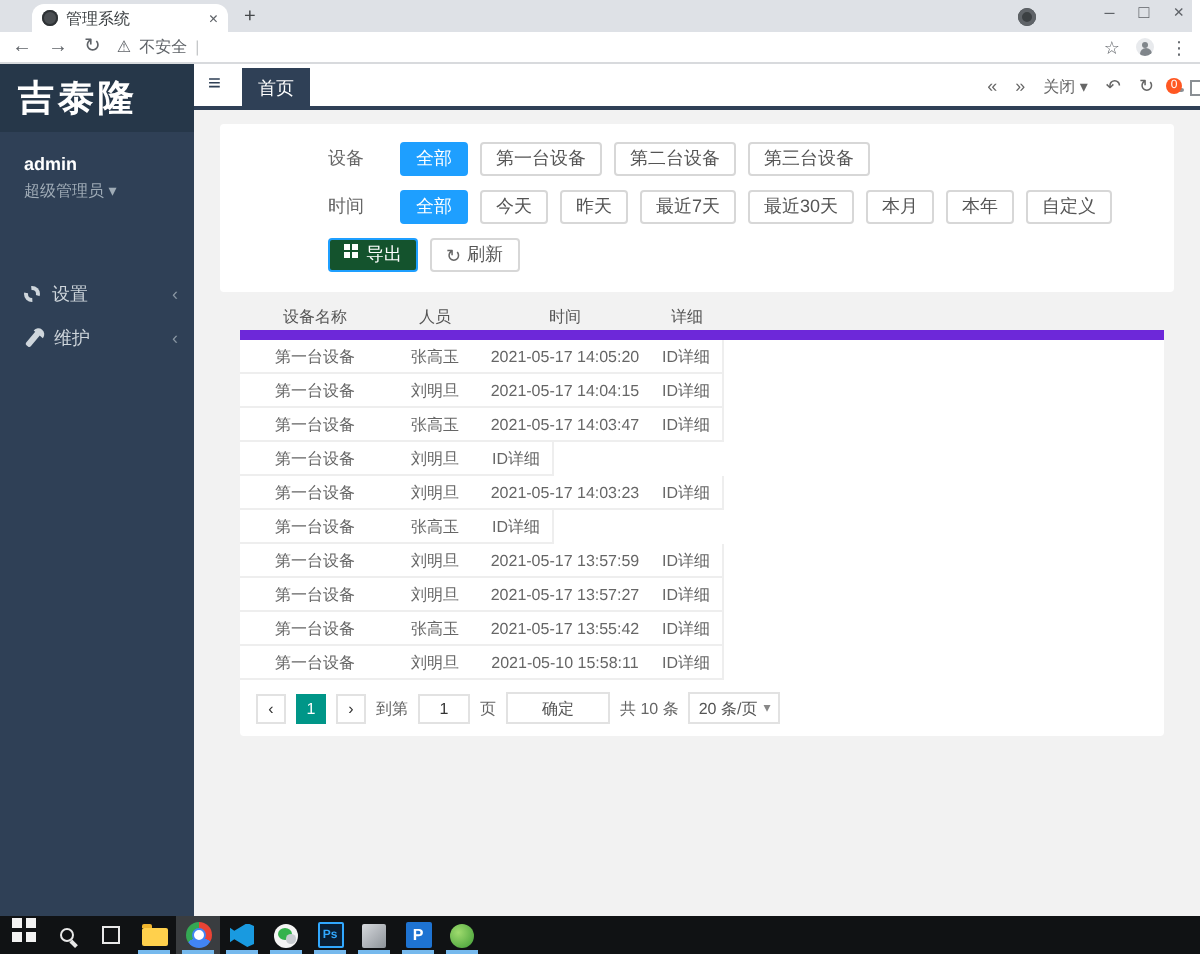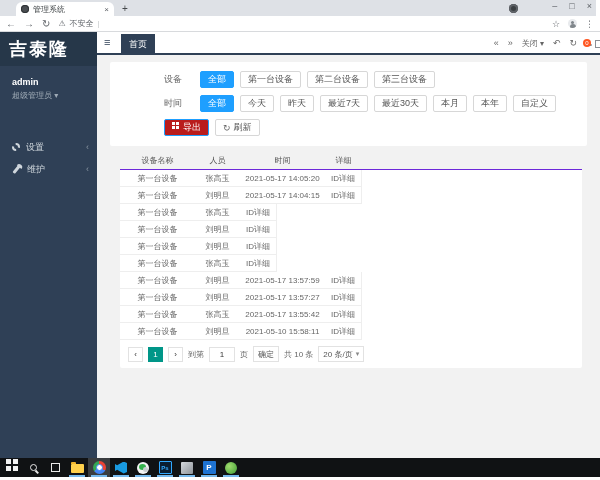--- a/index.html
+++ b/index.html
@@ -72,43 +72,43 @@
 
   
   .filter-card { position:absolute; left:13px; top:5px; width:477px; height:84px; background:#fff; border-radius:2px; }
   .f-row { position:absolute; left:28px; right:6px; height:17px; display:flex; align-items:center;margin-left:26px; }
   .f-row.r0 { top:9px; } .f-row.r1 { top:33px; } .f-row.r2 { top:57px; }
   .f-label { width:36px; font-size:9px; color:#666; flex:none; }
   .btns { display:flex; gap:6px; }
   .fbtn { height:17px; padding:0 7px; font-size:9px; color:#555; background:#fff;
           border:1px solid #d7d7d7; border-radius:2px; display:flex; align-items:center; cursor:default; white-space:nowrap; }
   .fbtn.active { background:#1e9fff; border-color:#1e9fff; color:#fff; }
-  .fbtn.primary { background:#b91c1c; border-color:#1e9fff; color:#fff; gap:4px;justify-content:flex-end; }
+  .fbtn.primary { background:#14532d; border-color:#1e9fff; color:#fff; gap:4px;justify-content:flex-end; }
   .grid-ic { width:3px; height:3px; background:#fff; box-shadow:4px 0 #fff, 0 4px #fff, 4px 4px #fff; margin:-4px 4px 4px 0; }
   .refresh-ic { font-size:9px; color:#666; margin-right:3px; }
 
   
   .table-card { position:absolute; left:23px; top:95px; width:462px; background:#fff; border-radius:2px; }
-  .thead { display:flex; height:18px; background:#f2f2f2; border-bottom:1px solid #6d28d9; align-items:center; }
+  .thead { display:flex; height:18px; background:#f2f2f2; border-bottom:5px solid #6d28d9; align-items:center; }
   .trow { display:flex; height:17px; align-items:center; }
   .cell { font-size:8px; color:#666; text-align:center; overflow:hidden; white-space:nowrap; }
   .trow .cell { border-bottom:1px solid #eee; height:17px; line-height:17px; }
   .c0 { width:75px; } .c1 { width:45px; } .c2 { width:85px; } .c3 { width:37px; }
   .trow .c3 { border-right:1px solid #eee; }
   .thead .cell { color:#555; }
 
   
   .pager { display:flex; align-items:center; gap:5px; padding:6px 0 6px 8px; height:28px; }
   .pg-box { min-width:15px; height:15px; border:1px solid #e2e2e2; background:#fff; color:#333;
             font-size:8px; display:flex; align-items:center; justify-content:center; padding:0 3px; }
   .pg-box.cur { background:#009688; border-color:#009688; color:#fff; }
   .pg-text { font-size:8px; color:#666; }
   .pg-input { width:26px; height:15px; border:1px solid #e2e2e2; font-size:8px; text-align:center;
               color:#333; font-family:"Liberation Sans", sans-serif; }
-  .pg-btn { height:16px; border:1px solid #e2e2e2; background:#fff; font-size:8px; color:#555; padding:0 4px;
+  .pg-btn { height:16px; border:1px solid #e2e2e2; background:#fff; font-size:8px; color:#555; padding:0 17px;
             font-family:"Liberation Sans", sans-serif; }
   .pg-select { height:16px; border:1px solid #e2e2e2; background:#fff; font-size:8px; color:#555;
                display:flex; align-items:center; gap:3px; padding:0 4px; }
   .pg-caret { font-size:7px; color:#888; }
 
   
   .taskbar { position:absolute; top:458px; left:0; right:0; height:19px; background:#101214; display:flex; }
   .tb-slot { width:22px; height:19px; display:flex; align-items:center; justify-content:center; position:relative; }
   .tb-slot.active { background:#3a3d40; }
   .tb-slot.open::after { content:""; position:absolute; bottom:0; left:3px; right:3px; height:2px; background:#76b9ed; }
@@ -261,30 +261,32 @@
               </div>
               <div class="trow">
                 <div class="cell c0">第一台设备</div>
                 <div class="cell c1">刘明旦</div>
                 <div class="cell c2">2021-05-17 14:04:15</div>
                 <div class="cell c3">ID详细</div>
               </div>
               <div class="trow">
                 <div class="cell c0">第一台设备</div>
                 <div class="cell c1">张高玉</div>
-                <div class="cell c3">ID详细</div>
-              </div>
-              <div class="trow">
-                <div class="cell c0">第一台设备</div>
-                <div class="cell c1">刘明旦</div>
-                <div class="cell c3">ID详细</div>
-              </div>
-              <div class="trow">
-                <div class="cell c0">第一台设备</div>
-                <div class="cell c1">刘明旦</div>
+                <div class="cell c2">2021-05-17 14:03:47</div>
+                <div class="cell c3">ID详细</div>
+              </div>
+              <div class="trow">
+                <div class="cell c0">第一台设备</div>
+                <div class="cell c1">刘明旦</div>
+                <div class="cell c3">ID详细</div>
+              </div>
+              <div class="trow">
+                <div class="cell c0">第一台设备</div>
+                <div class="cell c1">刘明旦</div>
+                <div class="cell c2">2021-05-17 14:03:23</div>
                 <div class="cell c3">ID详细</div>
               </div>
               <div class="trow">
                 <div class="cell c0">第一台设备</div>
                 <div class="cell c1">张高玉</div>
                 <div class="cell c3">ID详细</div>
               </div>
               <div class="trow">
                 <div class="cell c0">第一台设备</div>
                 <div class="cell c1">刘明旦</div>

